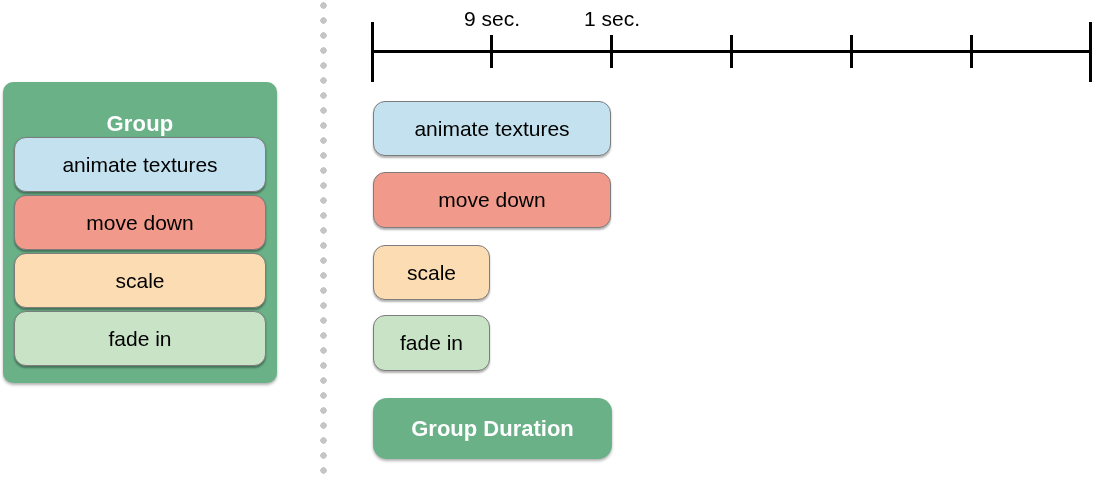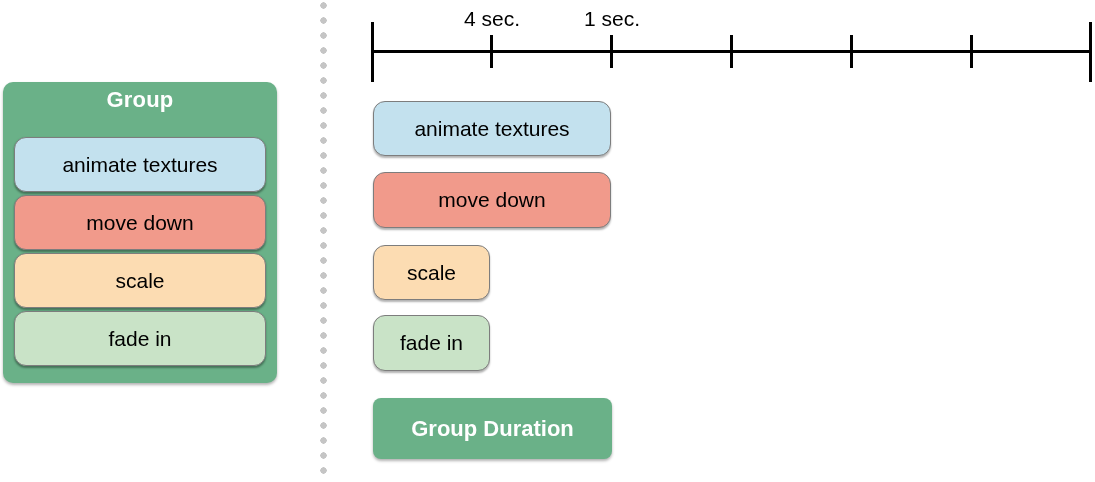--- a/index.html
+++ b/index.html
@@ -23,21 +23,21 @@
 
   
   .group-panel{
     position:absolute;
     left:3px;top:82px;
     width:274px;height:301px;
     border-radius:10px;
     box-shadow:0 2px 3px rgba(0,0,0,.3);
   }
   .group-title{
-    padding-top:5px;
+    padding-top:29px;
     text-align:center;
     font-weight:bold;
     font-size:22px;
     color:#ffffff;
     letter-spacing:.2px;
   }
   .group-items{
     position:absolute;
     top:55px;left:11px;right:11px;
   }
@@ -79,21 +79,21 @@
     box-shadow:0 2px 2px rgba(0,0,0,.3);
   }
   .tbar.sec2{width:236px;}
   .tbar.sec1{width:115px;}
   #tbar-animate{top:101px;height:53px;}
   #tbar-move{top:172px;height:54px;}
   #tbar-scale{top:245px;height:53px;}
   #tbar-fade{top:315px;height:54px;}
   #tbar-group{
     top:398px;height:61px;width:239px;
-    border:none;border-radius:8px;
+    border:none;border-radius:14px;
     font-weight:bold;font-size:22px;color:#ffffff;
     box-shadow:0 2px 3px rgba(0,0,0,.3);
   }
 </style>
 </head>
 <body>
 
 <div class="canvas">
 
   <div class="group-panel" style="background-color: rgb(106, 177, 136);">
@@ -110,21 +110,21 @@
 
   <div>
     <div class="tl-line"></div>
     <div class="tick end" style="left:371px;"></div>
     <div class="tick inner" style="left:490px;"></div>
     <div class="tick inner" style="left:610px;"></div>
     <div class="tick inner" style="left:730px;"></div>
     <div class="tick inner" style="left:850px;"></div>
     <div class="tick inner" style="left:970px;"></div>
     <div class="tick end" style="left:1089px;"></div>
-    <div class="tl-label" style="left:432px;">4 sec.</div>
+    <div class="tl-label" style="left:432px;">9 sec.</div>
     <div class="tl-label" style="left:552px;">1 sec.</div>
   </div>
 
   <div class="tbar sec2" id="tbar-animate" style="background-color: rgb(195, 225, 238);">animate textures</div>
   <div class="tbar sec2" id="tbar-move" style="background-color: rgb(241, 154, 139);">move down</div>
   <div class="tbar sec1" id="tbar-scale" style="background-color: rgb(252, 220, 178);">scale</div>
   <div class="tbar sec1" id="tbar-fade" style="background-color: rgb(201, 227, 199);">fade in</div>
   <div class="tbar" id="tbar-group" style="background-color: rgb(106, 177, 136);">Group Duration</div>
 
 </div>

